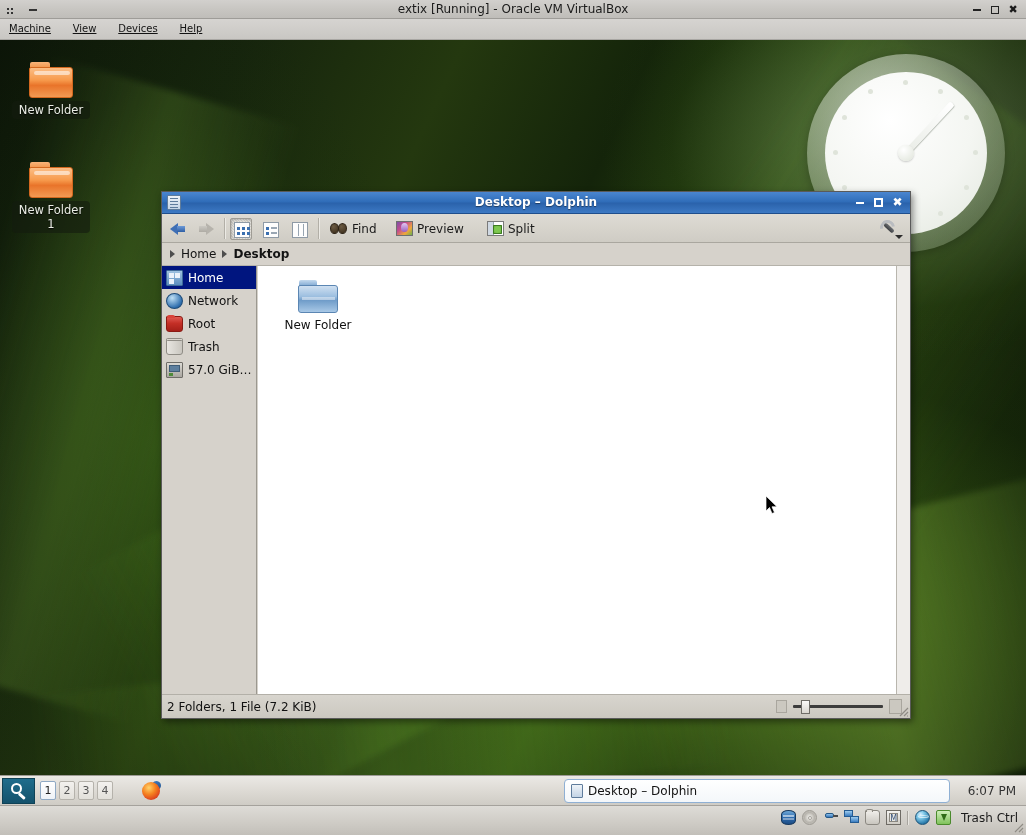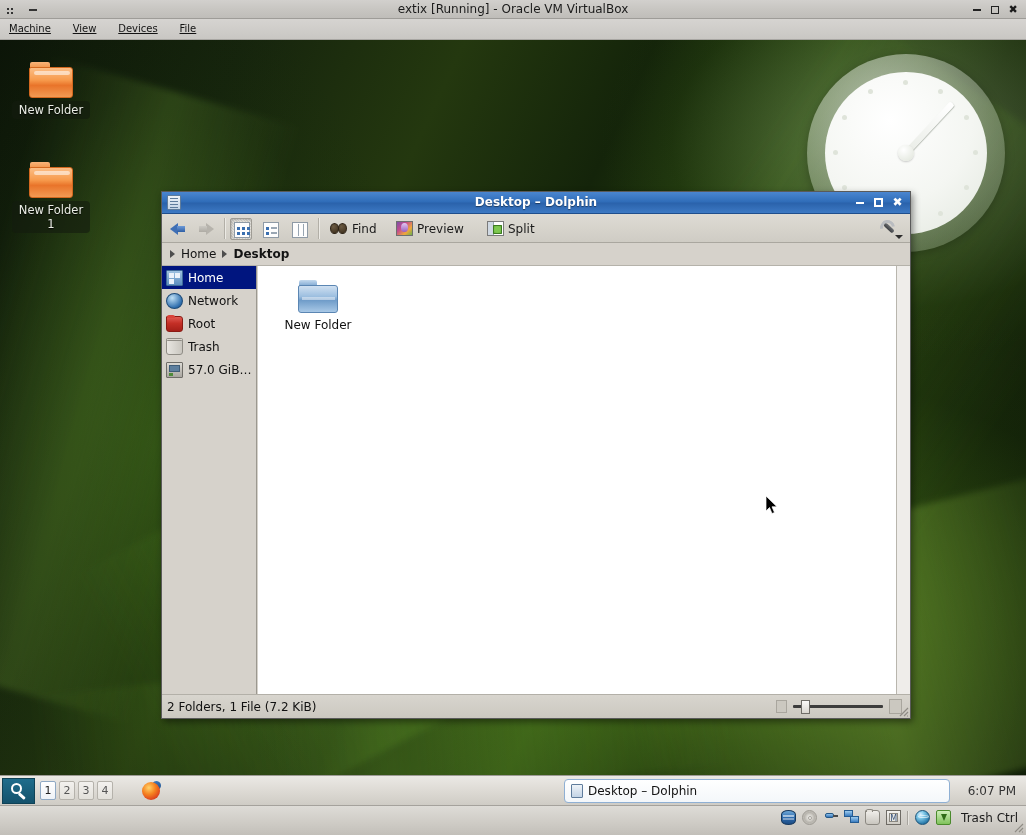--- a/index.html
+++ b/index.html
@@ -374,21 +374,21 @@
       <span><i class="vb-min-g"></i></span>
       <span><i class="vb-max-g"></i></span>
       <span>✖</span>
     </div>
   </div>
 
   <div class="vb-menubar">
     <div class="vb-menu-item"><u>Machine</u></div>
     <div class="vb-menu-item"><u>View</u></div>
     <div class="vb-menu-item"><u>Devices</u></div>
-    <div class="vb-menu-item"><u>File</u></div>
+    <div class="vb-menu-item"><u>Help</u></div>
   </div>
 
   <div class="desktop">
     <div class="leaf-streak ls1"></div>
     <div class="leaf-streak ls2"></div>
     <div class="leaf-streak ls3"></div>
     <div class="leaf-streak ls4"></div>
     <div class="leaf-streak ls5"></div>
 
     <div class="clock-widget">

